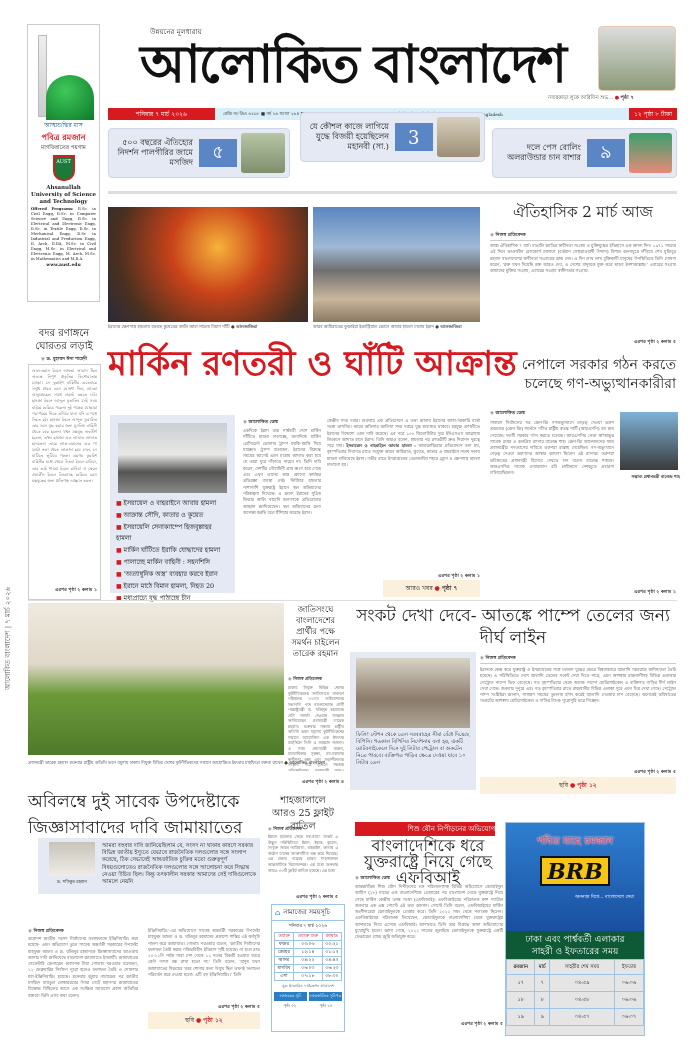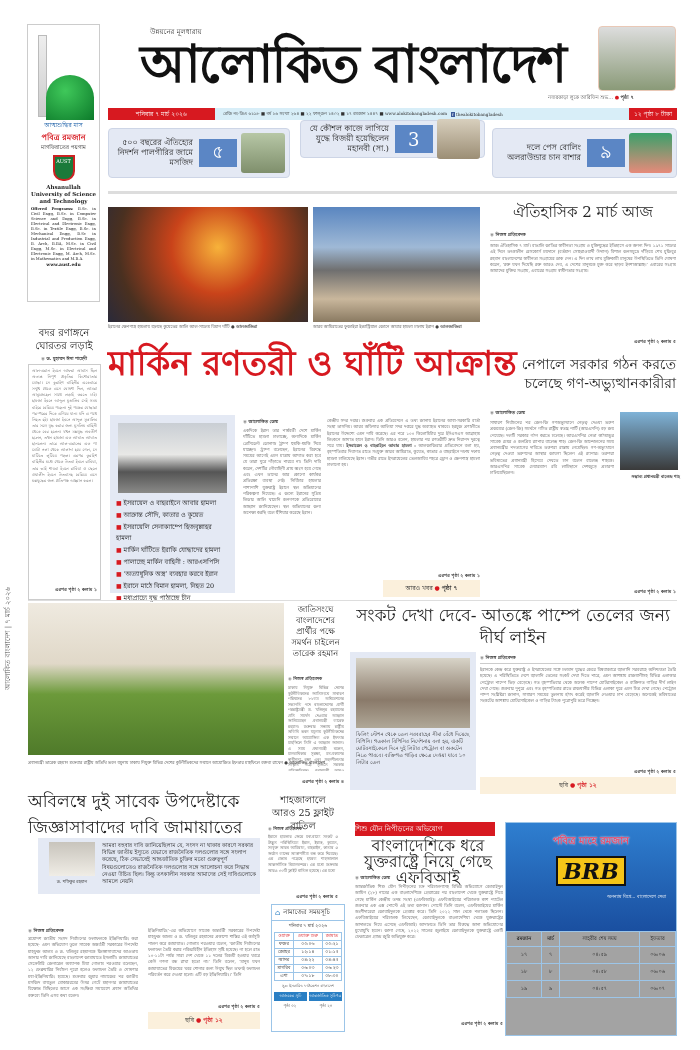--- a/index.html
+++ b/index.html
@@ -59,21 +59,21 @@
     <span>thealokitobangladesh</span>
   </div>
   <div style="margin-left:auto;background:#d71920;color:#fff;font-size:6px;height:12px;line-height:12px;padding:0 5px">১২ পৃষ্ঠা ৮ টাকা</div>
 </div>
 
 <div class="abs teaser" style="left:108px;top:128px;width:182px;height:50px">
   <div class="tt" style="width:80px">৫০০ বছরের ঐতিহ্যের নিদর্শন পালগীরির জামে মসজিদ</div>
   <div class="num">৫</div>
   <div class="thumb photo" style="background:linear-gradient(#b7c7a6,#7f8f6c)"></div>
 </div>
-<div class="abs teaser" style="left:300px;top:120px;width:185px;height:38px">
+<div class="abs teaser" style="left:300px;top:112px;width:185px;height:50px">
   <div class="tt" style="width:85px">যে কৌশল কাজে লাগিয়ে যুদ্ধে বিজয়ী হয়েছিলেন মহানবী (সা.)</div>
   <div class="num">3</div>
   <div class="thumb photo" style="background:linear-gradient(#d8cfbd,#9c8e75)"></div>
 </div>
 <div class="abs teaser" style="left:492px;top:128px;width:185px;height:50px">
   <div class="tt" style="width:85px">দলে পেস বোলিং অলরাউন্ডার চান বাশার</div>
   <div class="num">৯</div>
   <div class="thumb photo" style="background:linear-gradient(#3aa06a,#e78a7a)"></div>
 </div>
 <div class="abs" style="left:108px;top:191px;width:569px;height:3px;background:#ddd"></div>
@@ -97,21 +97,21 @@
 
 <div class="abs" style="left:108px;top:340px;width:370px;font-size:34px;font-weight:bold;color:#d71920;line-height:46px;white-space:nowrap;text-align:center">মার্কিন রণতরী ও ঘাঁটি আক্রান্ত</div>
 
 <div class="abs" style="left:110px;top:415px;width:125px;height:178px;background:#e4e9f4">
   <div class="photo" style="margin:8px 8px 4px;height:70px;background:linear-gradient(#c9ced4,#e8e8e6 45%,#555 70%,#8a8a88)"></div>
   <ul class="bullet-list" style="padding:0 6px">
     <li>ইসরায়েল ও বাহরাইনে আবার হামলা</li>
     <li>আক্রান্ত সৌদি, কাতার ও কুয়েত</li>
     <li>ইসরায়েলি সেনাক্যাম্পে হিজবুল্লাহর হামলা</li>
     <li>মার্কিন ঘাঁটিতে ইরাকি যোদ্ধাদের হামলা</li>
-    <li>পালাচ্ছে মার্কিন বাহিনী : আরএসপিসি</li>
+    <li>পালাচ্ছে মার্কিন বাহিনী : সহনশিসি</li>
     <li>‘অত্যাধুনিক অস্ত্র’ ব্যবহার করবে ইরান</li>
     <li>ইরানে মাঠে বিমান হামলা, নিহত 20</li>
     <li>মধ্যপ্রাচ্যে যুদ্ধ পাঠাচ্ছে চীন</li>
     <li>ইরানে নিহত বেড়ে ১৩৩২</li>
   </ul>
 </div>
 <div class="abs byline" style="left:243px;top:419px;font-size:4.5px">আলোকিত ডেস্ক</div>
 <div class="abs txt" style="left:243px;top:428px;width:78px;height:160px">একদিকে ইরান তার পার্শ্ববর্তী দেশে মার্কিন ঘাঁটিতে হামলা চালাচ্ছে, অন্যদিকে মার্কিন প্রেসিডেন্ট ডোনাল্ড ট্রাম্প হুমকি-ধমকি দিয়ে যাচ্ছেন। ট্রাম্প বলেছেন, ইরানের বিরুদ্ধে সময়ের আগেই এমন মাত্রায় আঘাত করা হবে যে তারা ঘুরে দাঁড়াতে পারবে না। তিনি দাবি করেন, দেশটির নৌবাহিনী প্রায় ধ্বংস হয়ে গেছে এবং এখন তাদের আর কোনো কার্যকর প্রতিরক্ষা ব্যবস্থা নেই। নির্বিচার হামলার পাশাপাশি যুক্তরাষ্ট্র ইরানে স্থল অভিযানের পরিকল্পনা নিয়েছে। এ জন্যে ইরানের সুপ্রিম লিডার আলি খামেনি জনগণকে প্রতিরোধের আহ্বান জানিয়েছেন। স্থল অভিযানের জন্য অপেক্ষা করছি বলে হুঁশিয়ার করেছে ইরান।</div>
 <div class="abs txt" style="left:327px;top:418px;width:153px;height:154px">
   <span>কেন্দ্রীয় সদর দপ্তর। শুক্রবার এক প্রতিবেদনে এ তথ্য জানায় ইরানের আধা-সরকারি বার্তা সংস্থা তাসনিম। আরব অফিসার আলিয়া সদর দপ্তরে যুদ্ধ অব্যাহত থাকবে। হরমুজ প্রণালীতে ইরানের উদ্দেশ্যে এমন দাবি করেছে। এর পরে ১০০ কিলোমিটার দূরে ইউএসএস আব্রাহাম লিংকনে আঘাত হানে ইরান। তিনি আরও বলেন, হামলার পর রণতরীটি দ্রুত নিরাপদ দূরত্বে সরে যায়।</span>
@@ -227,31 +227,35 @@
   <div style="display:flex;gap:2px;padding:0 2px">
     <div style="flex:1;background:#2a7fc4;color:#fff;font-size:4px;text-align:center;padding:1px 0">আজকের সূচি</div>
     <div style="flex:1;background:#2a7fc4;color:#fff;font-size:4px;text-align:center;padding:1px 0">আন্তর্জাতিক সূচিপত্র</div>
   </div>
   <div style="display:flex;font-size:4px;text-align:center;padding-top:2px">
     <div style="flex:1">পৃষ্ঠা ০২</div>
     <div style="flex:1">পৃষ্ঠা ২০</div>
   </div>
 </div>
 
-<div class="abs" style="left:355px;top:822px;width:140px;height:14px;background:#d71920;color:#fff;font-size:7px;line-height:14px;text-align:left">শিশু যৌন নিপীড়নের অভিযোগ</div>
+<div class="abs" style="left:355px;top:822px;width:140px;height:14px;background:#d71920;color:#fff;font-size:7px;line-height:14px;text-align:right">শিশু যৌন নিপীড়নের অভিযোগ</div>
 <div class="abs" style="left:353px;top:838px;width:150px;font-size:16px;line-height:16px;text-align:center;color:#222">বাংলাদেশিকে ধরে যুক্তরাষ্ট্রে নিয়ে গেছে এফবিআই</div>
 <div class="abs byline" style="left:355px;top:875px;font-size:4.5px">আলোকিত ডেস্ক</div>
 <div class="abs txt" style="left:355px;top:884px;width:148px;height:134px">আন্তর্জাতিক শিশু যৌন নিপীড়নের চক্র পরিচালনাসহ বিভিন্ন অভিযোগে জোবাইদুল আমিন (২৮) নামের এক বাংলাদেশিকে গ্রেপ্তারের পর বাংলাদেশ থেকে যুক্তরাষ্ট্রে নিয়ে গেছে মার্কিন কেন্দ্রীয় তদন্ত সংস্থা (এফবিআই)। এফবিআইয়ের পরিচালক কাশ প্যাটেল শুক্রবার এক এক্স পোস্টে এই তথ্য জানান। পোস্টে তিনি বলেন, এফবিআইয়ের মার্কিন অংশীদারেরা জোবাইদুলকে গ্রেপ্তার করে। তিনি ২০২২ সাল থেকে পলাতক ছিলেন। এফবিআইয়ের পরিচালক লিখেছেন, জোবাইদুলকে বাংলাদেশিয়া থেকে যুক্তরাষ্ট্রের আদালতে নিয়ে এসেছে এফবিআই। আদালতে তিনি তার বিরুদ্ধে আনা অভিযোগের মুখোমুখি হবেন। জানা গেছে, ২০২২ সালের জুলাইয়ে জোবাইদুলকে যুক্তরাষ্ট্রে একটি ফেডারেল গ্র্যান্ড জুরি অভিযুক্ত করে।</div>
 <div class="abs more" style="left:403px;top:1020px;width:100px">এরপর পৃষ্ঠা ২ কলাম ৫</div>
 
-<div class="abs" style="left:505px;top:822px;width:172px;height:214px;border:1px solid #9cc5e8;background:#a3a3a3">
+<div class="abs" style="left:505px;top:822px;width:140px;height:214px;border:1px solid #9cc5e8;background:#e5e5e5">
   <div style="height:108px;background:linear-gradient(#2f7fd0,#1a4fa0);position:relative;text-align:center">
     <div style="color:#e94a6a;font-size:10px;font-weight:bold;padding-top:10px;text-shadow:0 0 2px #fff">পবিত্র মাহে রমজান</div>
     <div style="margin:6px auto 0;width:70px;font-size:22px;font-weight:bold;font-style:italic;color:#111;background:#f5c518;border:2px solid #111;line-height:26px">BRB</div>
     <div style="color:#fff;font-size:4.5px;text-align:right;padding:8px 10px 0">অনন্যাম বিশ্বে... বাংলাদেশে সেরা</div>
+  </div>
+  <div style="background:#0e5a36;color:#fff;text-align:center;padding:2px 0">
+    <div style="font-size:9px;line-height:12px">ঢাকা এবং পার্শ্ববর্তী এলাকার</div>
+    <div style="font-size:9px;line-height:12px">সাহরী ও ইফতারের সময়</div>
   </div>
   <table style="width:100%;font-size:5px;text-align:center">
     <tbody>
         <tr>
       <th style="border:1px solid #9cc5e8;padding:3px 0">রমজান</th>
       <th style="border:1px solid #9cc5e8">মার্চ</th>
       <th style="border:1px solid #9cc5e8;font-weight:normal">সাহরীর শেষ সময়</th>
       <th style="border:1px solid #9cc5e8;font-weight:normal">ইফতার</th>
     </tr>
     <tr>

